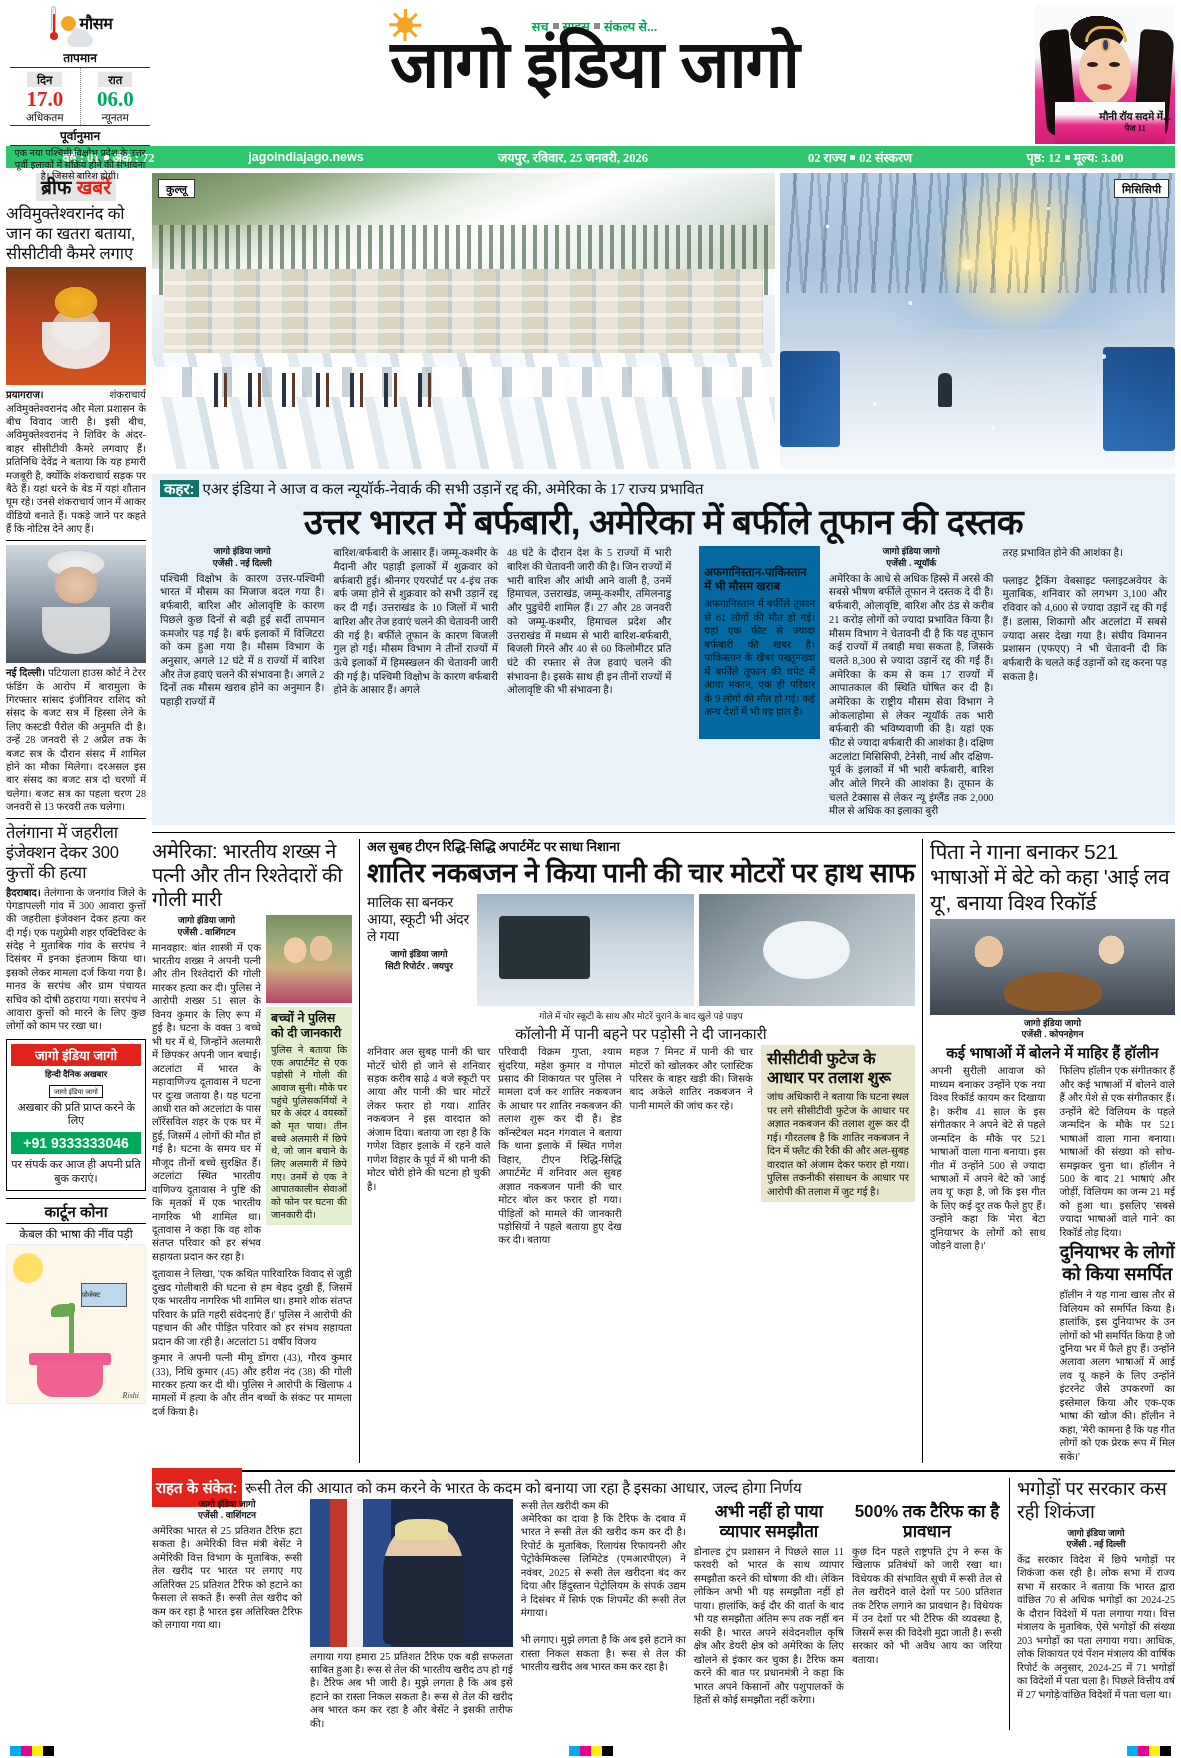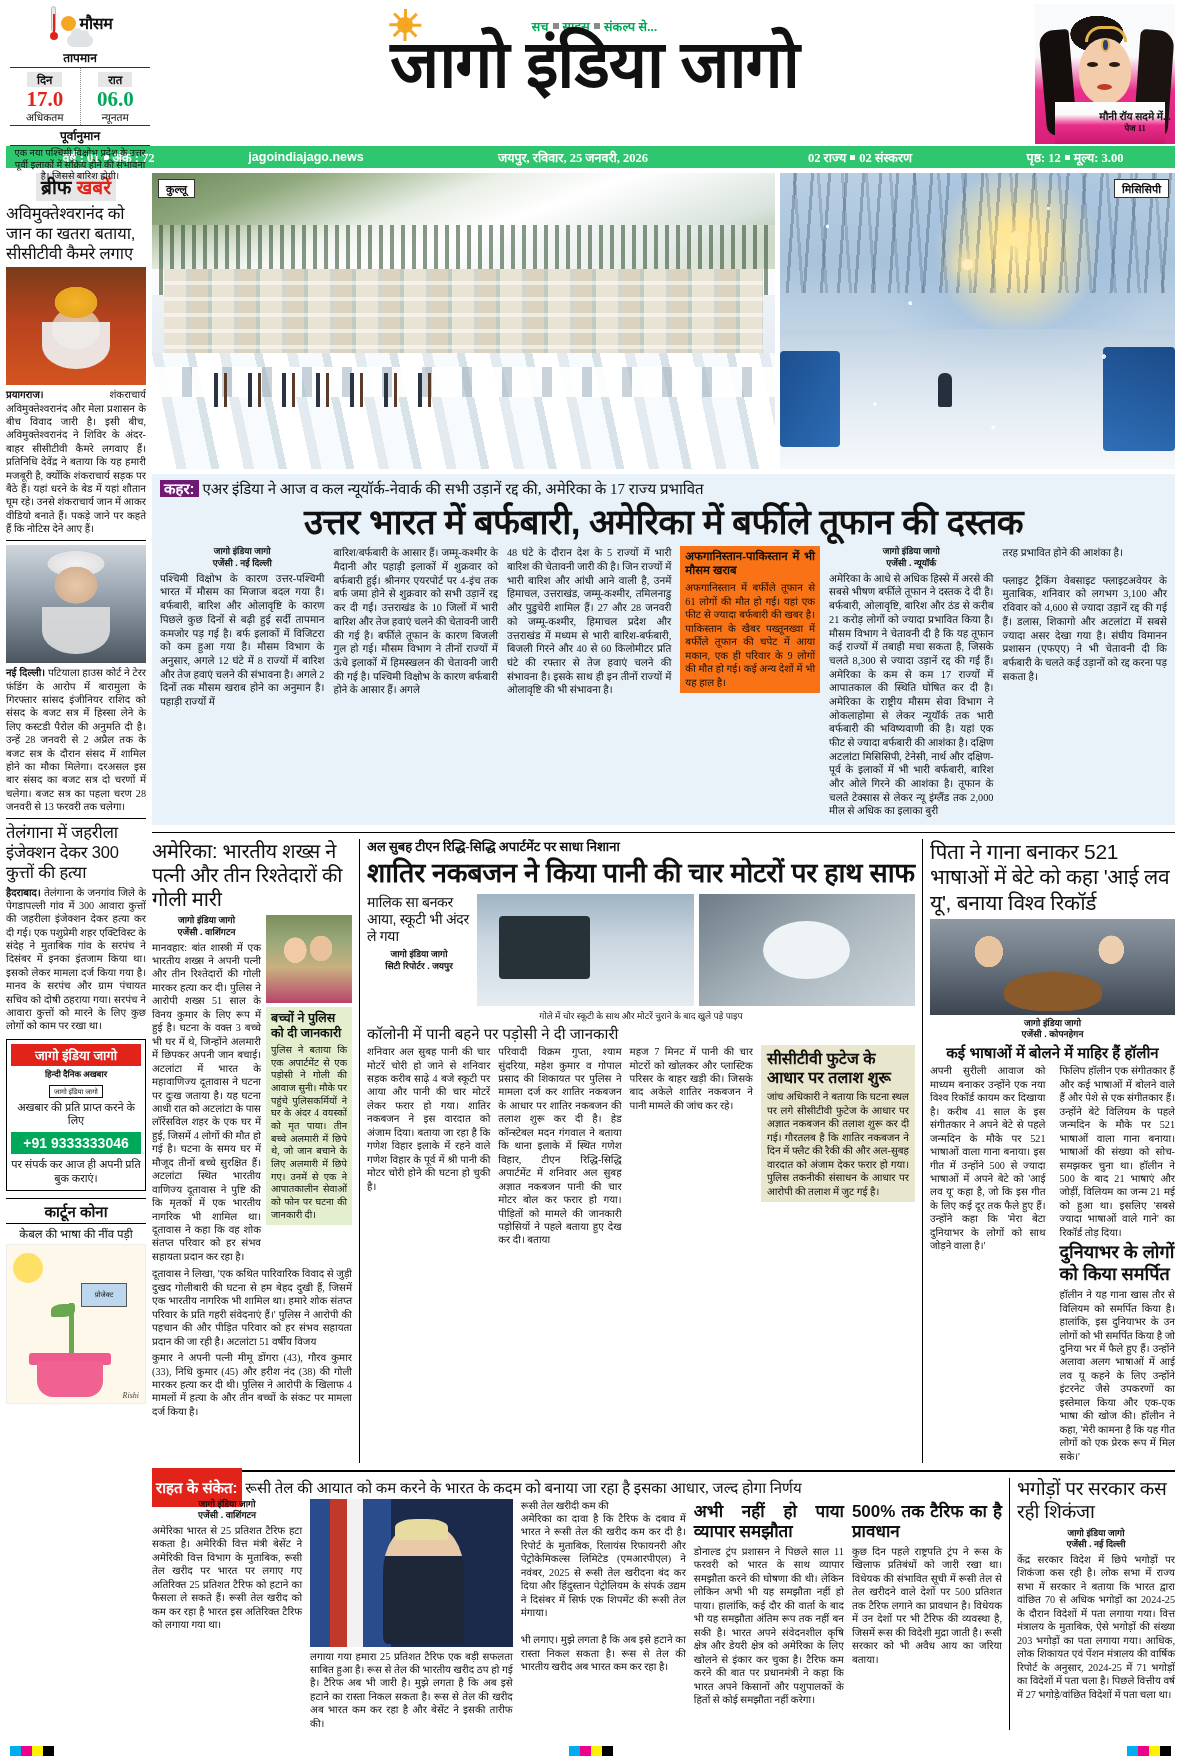--- a/index.html
+++ b/index.html
@@ -106,21 +106,21 @@
 
   .cartoon-hd { border-top:1px solid #000; border-bottom:1px solid #000; text-align:center; font-size:15px; font-weight:bold; margin-top:7px; padding:2px 0; font-family:"Liberation Sans",sans-serif;}
   .cartoon-cap { font-size:11.5px; line-height:1.25; text-align:center; padding:3px 0; }
   .cartoon-art { height:160px; background:#fdf8ea; position:relative; overflow:hidden; border:1px solid #eee; }
   .ca-sun { position:absolute; left:6px; top:8px; width:30px;height:30px;background:#ffe066;border-radius:50%; }
   .ca-pot { position:absolute; left:30px; bottom:6px; width:66px; height:36px; background:#f06292; border-radius:4px 4px 16px 16px;}
   .ca-pot2 { position:absolute; left:22px; bottom:38px; width:82px; height:12px; background:#ef5b8e; border-radius:3px;}
   .ca-stem { position:absolute; left:62px; bottom:48px; width:5px; height:52px; background:#6aa84f;}
   .ca-leaf { position:absolute; left:44px; bottom:86px; width:24px;height:13px;background:#6aa84f;border-radius:50% 10% 50% 10%;}
   .ca-sign { position:absolute; left:74px; bottom:96px; width:46px;height:24px;background:#bdd7ee;border:1px solid #555;}
-  .ca-sign span{font-size:7px;display:block;text-align:center;padding-top:6px;}
+  .ca-sign span{font-size:7px;display:block;padding-top:6px;}
   .ca-sig { position:absolute; right:6px; bottom:3px; font-size:8px; font-style:italic; color:#444;}
 
   
   .lead-photos { display:flex; gap:5px; }
   .photo { position:relative; overflow:hidden; }
   .photo .tag { position:absolute; left:6px; top:6px; background:#fff; border:1px solid #333; font-size:11px; font-weight:bold; padding:1px 7px; }
   .photo .tag.right { left:auto; right:6px; }
   .p-kullu { flex:1.58; height:296px; background:
       linear-gradient(to bottom, #cfe0ef 0%, #dce8f2 14%, #f3f6f8 30%, #e8eef3 55%, #dde5ec 100%);}
   .kullu-mtn { position:absolute; left:0; right:0; top:0; height:96px; background:
@@ -156,28 +156,28 @@
   .snowflecks { position:absolute; inset:0; background:
       radial-gradient(circle at 12% 18%, rgba(255,255,255,.9) 0 1.6px, transparent 2px),
       radial-gradient(circle at 33% 44%, rgba(255,255,255,.85) 0 1.8px, transparent 2.2px),
       radial-gradient(circle at 68% 12%, rgba(255,255,255,.8) 0 1.5px, transparent 2px),
       radial-gradient(circle at 82% 62%, rgba(255,255,255,.85) 0 2px, transparent 2.4px),
       radial-gradient(circle at 24% 78%, rgba(255,255,255,.8) 0 1.6px, transparent 2px),
       radial-gradient(circle at 54% 86%, rgba(255,255,255,.8) 0 1.8px, transparent 2.2px);}
 
   .lead-block { background:#e9f2f8; margin-top:5px; padding:5px 8px 7px; }
   .kicker { font-size:15px; line-height:1.3; }
-  .kicker .kred { background:#701a75; color:#fff; font-weight:bold; padding:0 4px; font-family:"Liberation Sans",sans-serif;}
+  .kicker .kred { background:#0f766e; color:#fff; font-weight:bold; padding:0 4px; font-family:"Liberation Sans",sans-serif;}
   .lead-hd { font-size:35px; font-weight:bold; line-height:1.14; letter-spacing:-0.6px;
              font-family:"Liberation Sans","DejaVu Sans",sans-serif; margin:2px 0 5px; text-align:center; }
   .lead-cols { display:flex; gap:9px; font-size:10.3px; line-height:1.33; text-align:justify; }
   .lead-cols > div { flex:1; }
   .byline { text-align:center; font-size:9px; font-weight:bold; font-family:"Liberation Sans",sans-serif; line-height:1.3; margin-bottom:2px;}
   .byline .b2 { display:block; }
-  .inset-box { background:#f97316; padding:4px 5px; font-size:10.2px; line-height:1.33; text-align:justify; }
+  .inset-box { background:#0369a1; padding:20px 5px; font-size:10.2px; line-height:1.33; text-align:justify;margin-left:19px; }
   .inset-hd { font-size:11.5px; font-weight:bold; line-height:1.2; margin-bottom:3px; font-family:"Liberation Sans",sans-serif;}
 
   
   .band { display:flex; gap:7px; margin-top:7px; border-top:1px solid #000; padding-top:6px; }
   .bcol { position:relative; }
   .b1 { width:200px; } .b2 { flex:1; } .b3 { width:245px; }
   .vline { width:1px; background:#000; }
   .st-hd { font-size:20px; line-height:1.2; letter-spacing:-0.3px; font-family:"Liberation Sans",sans-serif; }
   .st-hd.big { font-size:27px; font-weight:bold; line-height:1.2; }
   .st-kick { font-size:13px; font-weight:bold; line-height:1.25; margin-bottom:2px; }
@@ -192,21 +192,21 @@
   .ph-wide2 { height:112px; background:linear-gradient(145deg,#6d7c86 0%,#a8b4bc 50%,#cfd8de 100%); position:relative;}
   .ph-wide2:after{content:'';position:absolute;left:30%;top:24%;width:40%;height:52%;background:#eef3f6;border-radius:50%;}
   .ph-guitar { height:96px; background:
       radial-gradient(ellipse 20px 22px at 24% 34%, #e8c3a0 0 70%, transparent 72%),
       radial-gradient(ellipse 18px 20px at 74% 32%, #eccfae 0 70%, transparent 72%),
       linear-gradient(to bottom,#8e99a3 0%,#6f7a85 40%,#3c4450 100%);}
   .ph-guitar:after{content:'';position:absolute;left:30%;bottom:4px;width:40%;height:40%;background:#8b5a2b;border-radius:50% 50% 40% 40%;}
   .green-box { background:#e4efcf; padding:4px 5px; }
   .tan-box { background:#e8e6cc; padding:4px 6px; }
   .tan-hd { font-size:16px; font-weight:bold; line-height:1.2; margin-bottom:3px; font-family:"Liberation Sans",sans-serif;}
-  .mini-hd { font-size:15px; line-height:1.22; font-family:"Liberation Sans",sans-serif; margin:3px 0 2px; }
+  .mini-hd { font-size:15px; line-height:1.22; font-family:"Liberation Sans",sans-serif; margin:3px 0 2px;text-align:center; }
 
   
   .bottom { display:flex; gap:7px; margin-top:7px; border-top:2px solid #000; padding-top:6px; }
   .bot-main { flex:1; }
   .bot-right { width:158px; }
   .bot-kick { font-size:15px; line-height:1.3; }
   .bot-kick .kred { background:#e2231a; color:#fff; font-weight:bold; padding:11px 4px; font-family:"Liberation Sans",sans-serif;}
   .bot-hd { font-size:31px; font-weight:bold; line-height:1.16; letter-spacing:-0.5px;
             font-family:"Liberation Sans","DejaVu Sans",sans-serif; text-align:center; margin:3px 0 5px;}
   .bot-cols { display:flex; gap:8px; font-size:10.2px; line-height:1.32; text-align:justify;}

